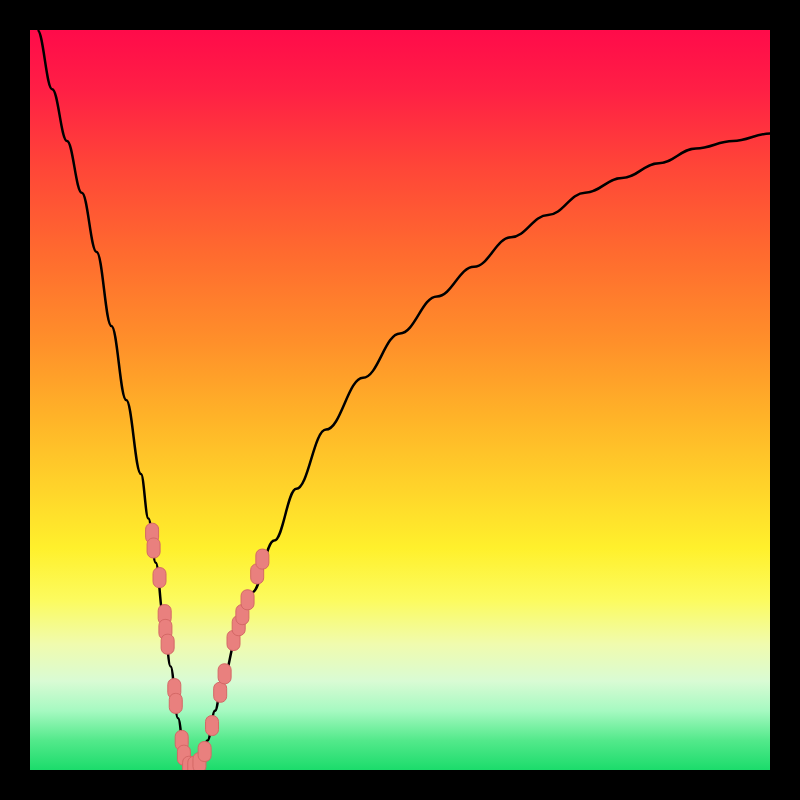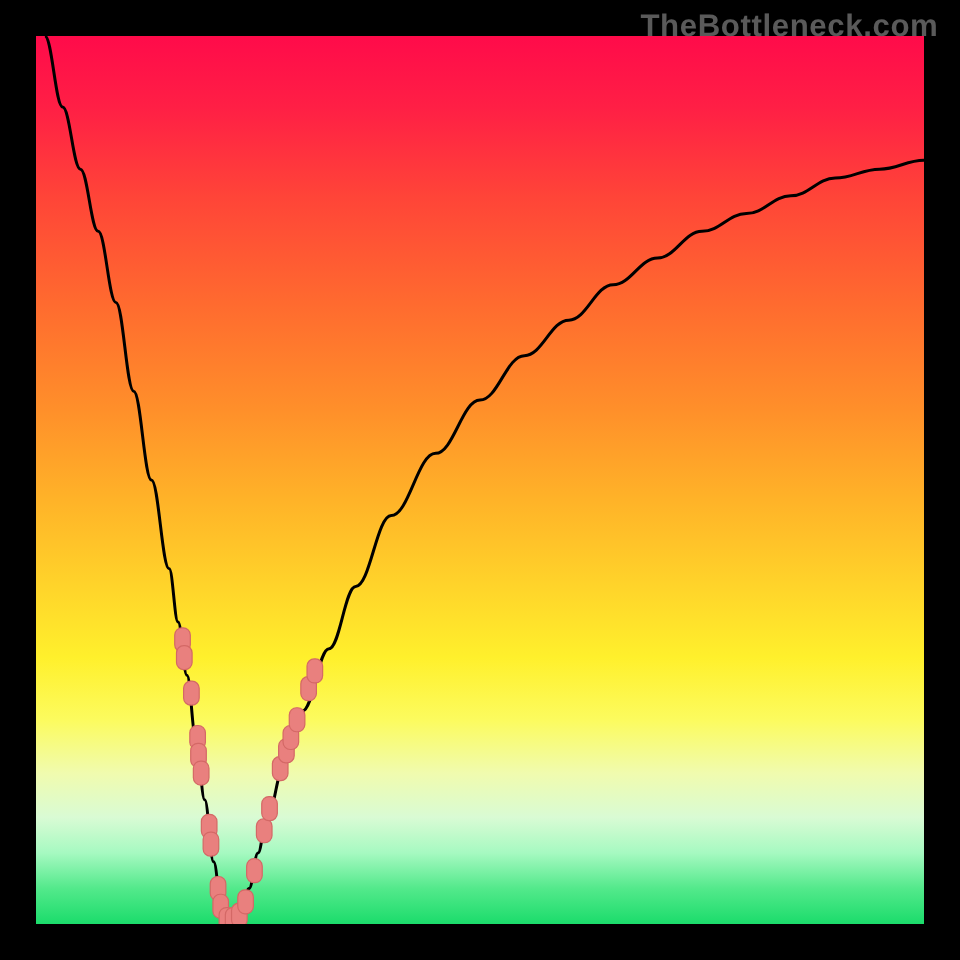--- a/index.html
+++ b/index.html
@@ -50,21 +50,20 @@
       top: 30px;
       width: 740px;
       height: 740px;
     }
   </style>
 </head>
 <body>
 
 <div class="outer">
   <div class="gradient-area"></div>
-  <div class="watermark">TheBottleneck.com</div>
   <svg class="chart-svg" viewBox="0 0 740 740" preserveAspectRatio="none">
     <g id="curve-group">
         <path d="M 7.4 0 C 13.32 0 16.28 59.19999999999993 22.2 59.19999999999993 C 28.12 59.19999999999993 31.08 111 37 111 C 42.92 111 45.88 162.79999999999995 51.800000000000004 162.79999999999995 C 57.72 162.79999999999995 60.68 222 66.6 222 C 72.52 222 75.48 296 81.4 296 C 87.32000000000001 296 90.28 370 96.2 370 C 102.12 370 105.08 444 111 444 C 113.96000000000001 444 115.44 488.4 118.4 488.4 C 121.36000000000001 488.4 122.84 532.8 125.80000000000001 532.8 C 128.76 532.8 130.24 584.6 133.2 584.6 C 136.16 584.6 137.64 636.4 140.6 636.4 C 143.56 636.4 145.04 688.2 148 688.2 C 150.96 688.2 152.44 732.6 155.4 732.6 C 158.36 732.6 159.84 740 162.8 740 C 165.76000000000002 740 167.24 732.6 170.20000000000002 732.6 C 173.16 732.6 174.64000000000001 710.4 177.6 710.4 C 180.56 710.4 182.04 680.8 185 680.8 C 187.96 680.8 189.44 651.2 192.4 651.2 C 198.32000000000002 651.2 201.28 606.8 207.20000000000002 606.8 C 213.12 606.8 216.08 562.4 222 562.4 C 230.88 562.4 235.32000000000002 510.6 244.20000000000002 510.6 C 253.08 510.6 257.52 458.8 266.4 458.8 C 278.24 458.8 284.15999999999997 399.59999999999997 296 399.59999999999997 C 310.8 399.59999999999997 318.2 347.79999999999995 333 347.79999999999995 C 347.8 347.79999999999995 355.2 303.40000000000003 370 303.40000000000003 C 384.8 303.40000000000003 392.20000000000005 266.4 407.00000000000006 266.4 C 421.8 266.4 429.20000000000005 236.79999999999995 444 236.79999999999995 C 458.8 236.79999999999995 466.2 207.20000000000005 481 207.20000000000005 C 495.8 207.20000000000005 503.2 185 518 185 C 532.8 185 540.2 162.79999999999995 555 162.79999999999995 C 569.8 162.79999999999995 577.2 148 592 148 C 606.8 148 614.2 133.20000000000005 629 133.20000000000005 C 643.8 133.20000000000005 651.2 118.39999999999998 666 118.39999999999998 C 680.8 118.39999999999998 688.2 111 703 111 C 717.8 111 725.2 103.60000000000002 740 103.60000000000002" fill="none" stroke="#000000" stroke-width="2.5"></path>
       </g>
     <g id="marker-group">
         <rect x="115.60000000000001" y="493.2" width="13" height="20" rx="6" ry="6" fill="#e9807e" stroke="#d46866" stroke-width="1"></rect>
         <rect x="117.07999999999998" y="508" width="13" height="20" rx="6" ry="6" fill="#e9807e" stroke="#d46866" stroke-width="1"></rect>
         <rect x="123" y="537.6" width="13" height="20" rx="6" ry="6" fill="#e9807e" stroke="#d46866" stroke-width="1"></rect>
         <rect x="128.18" y="574.6" width="13" height="20" rx="6" ry="6" fill="#e9807e" stroke="#d46866" stroke-width="1"></rect>
         <rect x="128.92" y="589.4" width="13" height="20" rx="6" ry="6" fill="#e9807e" stroke="#d46866" stroke-width="1"></rect>

